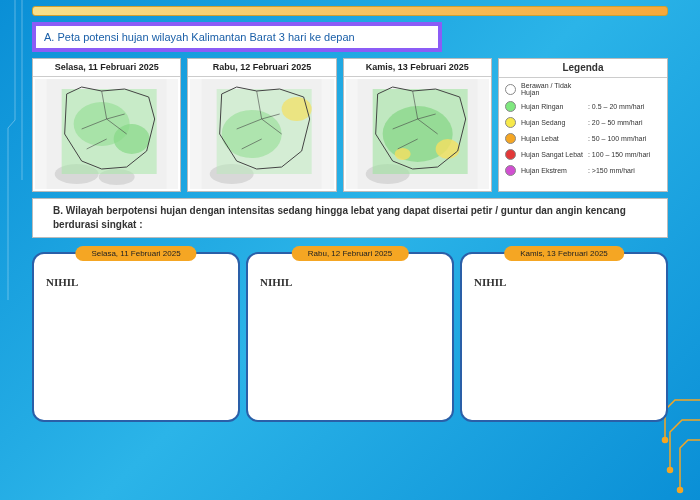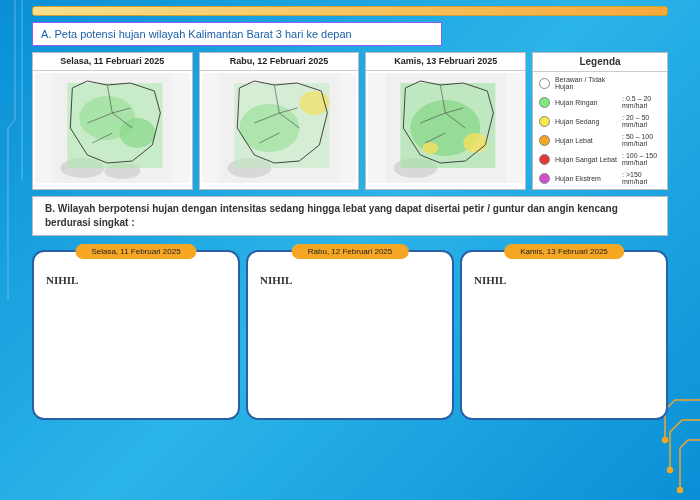--- a/index.html
+++ b/index.html
@@ -26,21 +26,21 @@
     display: flex; flex-direction: column; gap: 6px;
   }
   .banner {
     height: 10px;
     background: linear-gradient(90deg, #f7e08a, #f7a83a);
     border: 1px solid #d0a030;
     border-radius: 3px;
   }
   .section-title {
     background: #fff;
-    border: 1px solid #8b5cf6;
+    border: 4px solid #8b5cf6;
     padding: 5px 8px;
     color: #1a5fa8;
     font-size: 11px;
     width: 410px;
   }
   .row { display: flex; gap: 6px; }
   .map-card {
     background: #fff;
     border: 1px solid #bbb;
     flex: 1;
@@ -57,33 +57,33 @@
   .map-img {
     height: 110px;
     position: relative;
     margin: 2px;
     background: #f5f5f5;
   }
   .map-img svg { position: absolute; inset: 0; width: 100%; height: 100%; }
   .legend-card {
     background: #fff;
     border: 1px solid #bbb;
-    width: 136px;
+    width: 170px;
     display: flex; flex-direction: column;
   }
   .legend-title { text-align: center; font-weight: bold; font-size: 10px; padding: 3px 0 4px; }
   .legend-body { padding: 4px 6px; display: flex; flex-direction: column; gap: 5px; flex: 1; }
   .legend-item { display: flex; align-items: center; gap: 5px; font-size: 7px; }
   .swatch { width: 11px; height: 11px; border-radius: 50%; border: 1px solid #888; flex-shrink: 0; }
   .legend-label { width: 62px; }
   .legend-range { flex: 1; }
   .section-b {
     background: #fff;
     border: 1px solid #bbb;
-    padding: 5px 12px;
+    padding: 5px 20px;
     font-size: 10px;
     font-weight: bold;
     line-height: 1.4;
   }
   .forecast-card {
     flex: 1;
     border: 2px solid #2a5fa8;
     border-radius: 12px;
     background: #fff;
     min-height: 170px;

